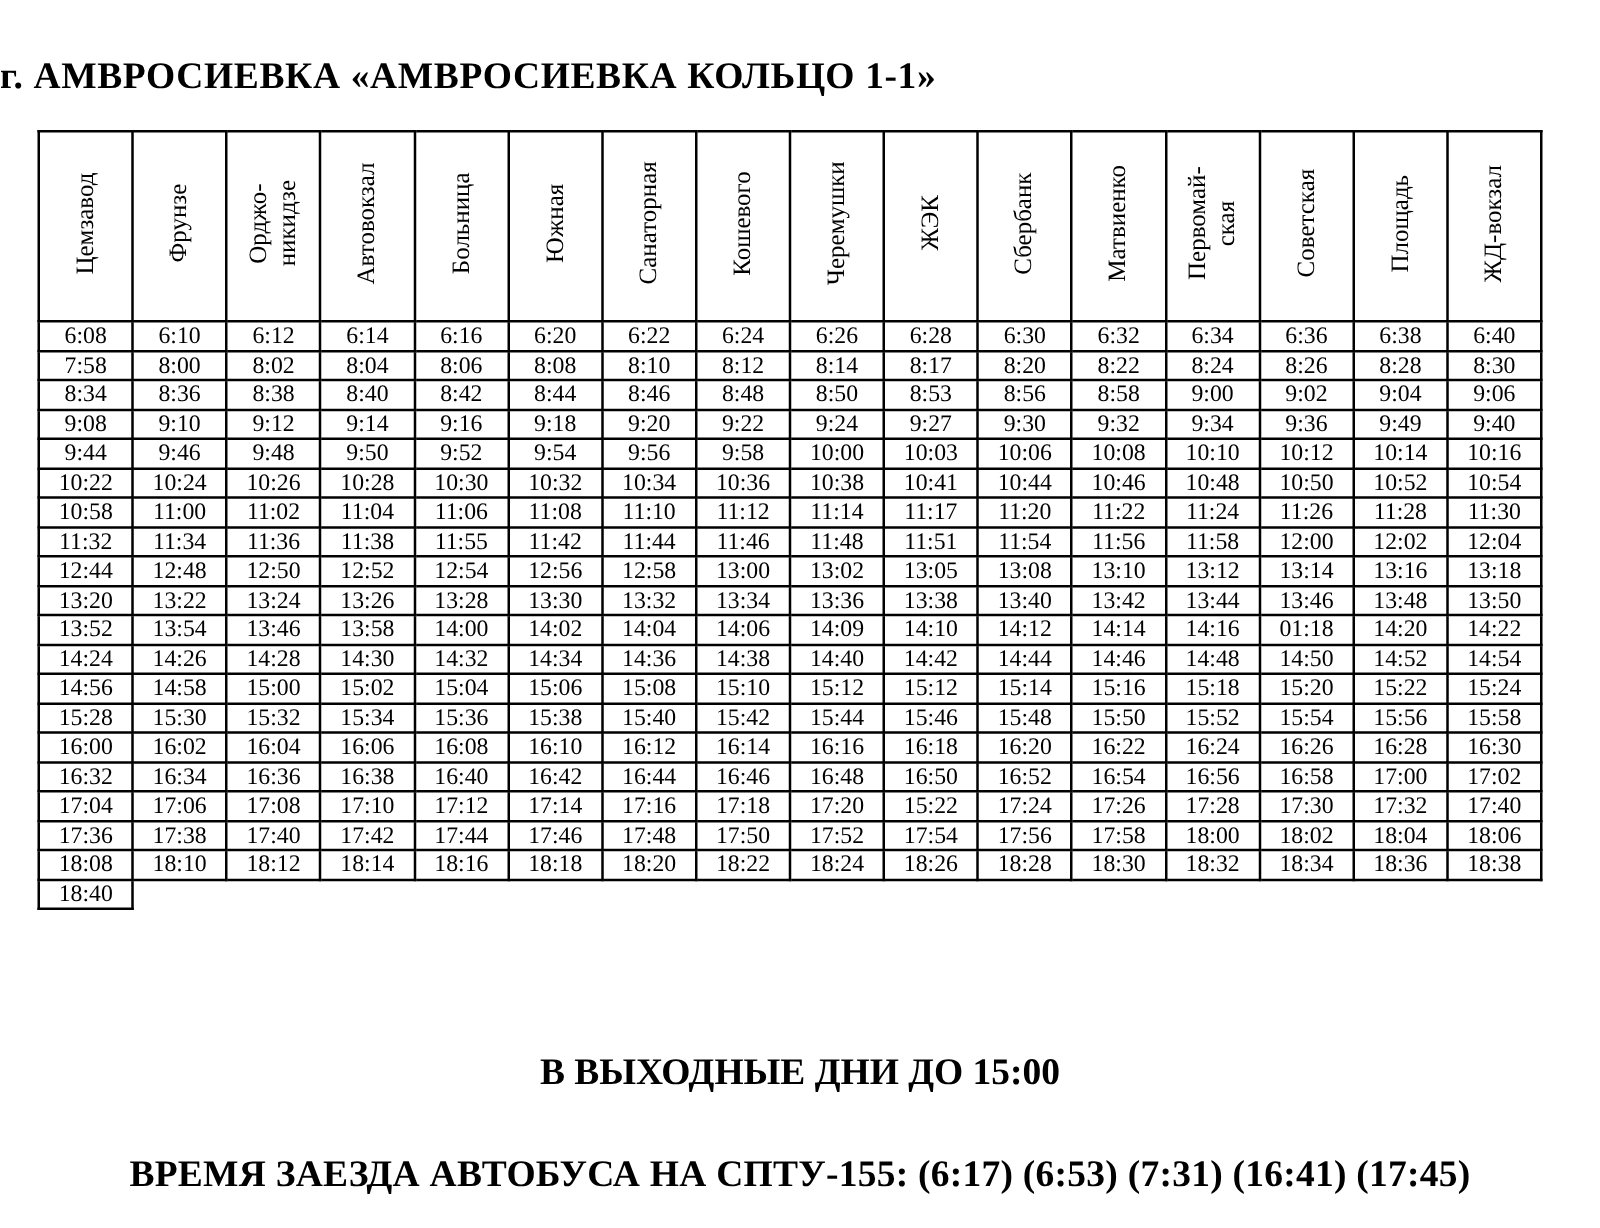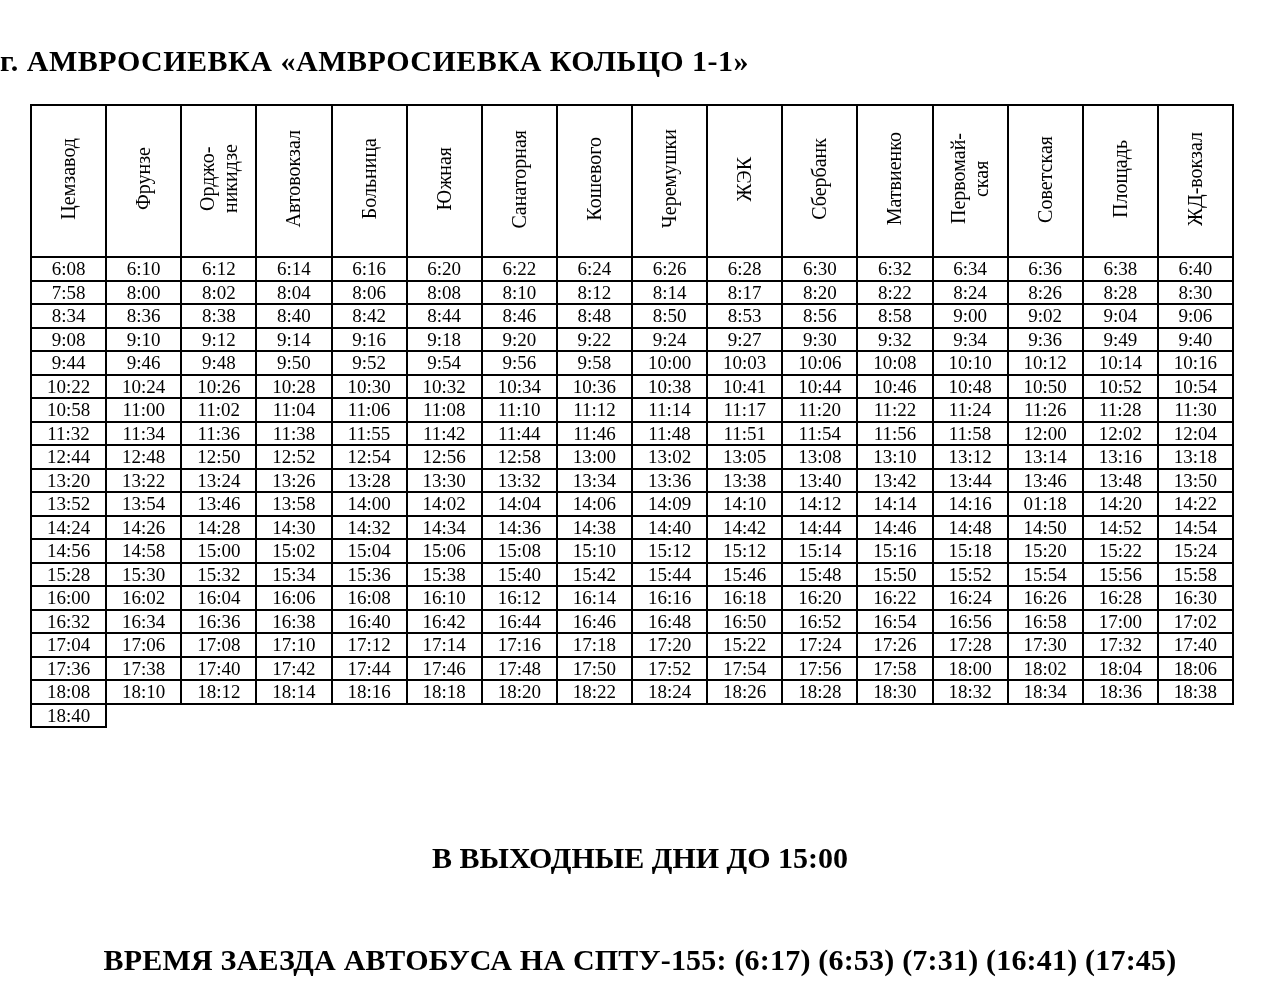--- a/index.html
+++ b/index.html
@@ -50,21 +50,21 @@
     white-space:nowrap;
   }
   table.schedule td.empty{border:none;}
 
   .note{
     position:absolute;left:0;width:100%;margin:0;
     text-align:center;font-size:30px;font-weight:bold;
     white-space:nowrap;
   }
   .note-weekend{top:841px;}
-  .note-depot{top:923px;letter-spacing:.2px;margin-top:20px;}
+  .note-depot{top:923px;letter-spacing:.2px;}
 </style>
 </head>
 <body>
 
 <div class="page">
 
   <h1 class="title">г. АМВРОСИЕВКА «АМВРОСИЕВКА КОЛЬЦО 1-1»</h1>
 
   <table class="schedule">
     <thead>

